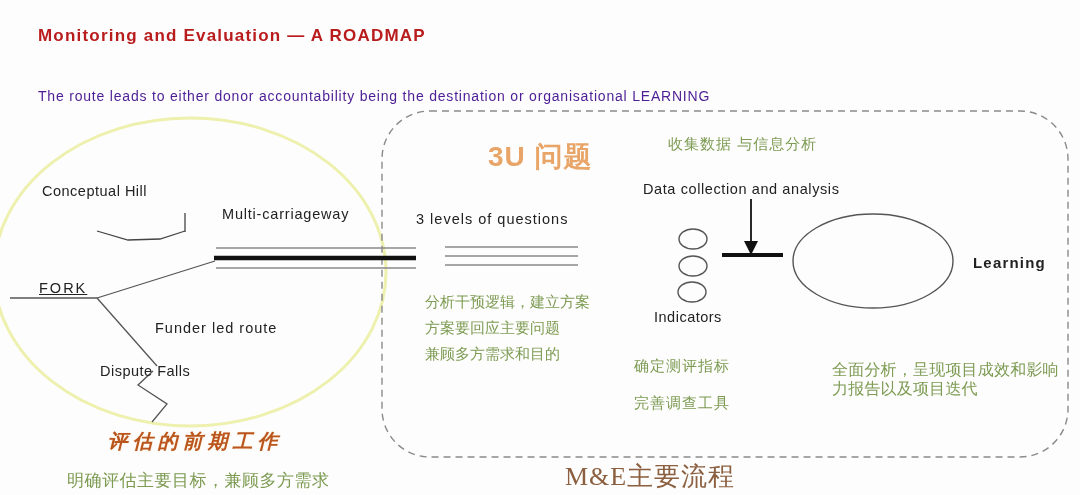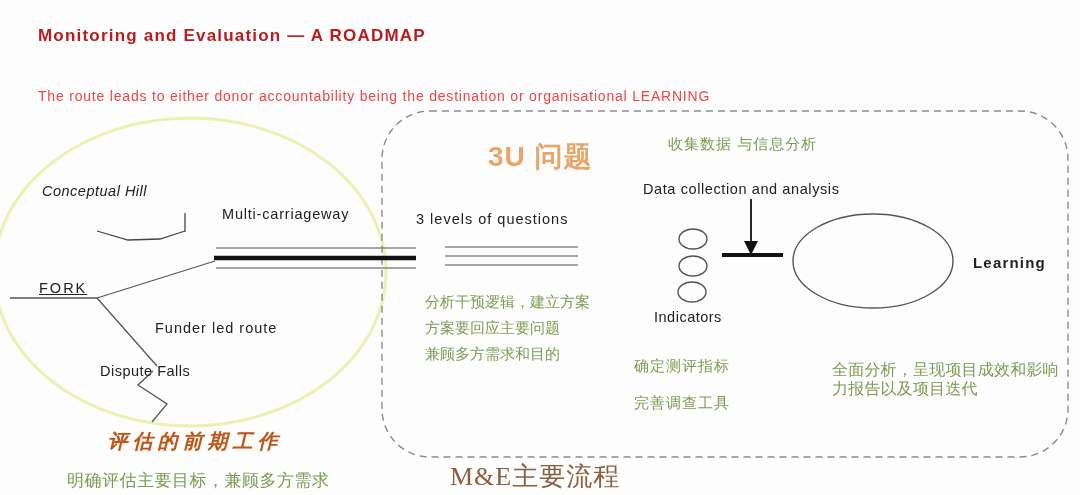--- a/index.html
+++ b/index.html
@@ -13,24 +13,24 @@
   .slide { position: relative; width: 1080px; height: 495px; background: #fdfdfd; }
   .abs { position: absolute; white-space: nowrap; }
   svg.layer { position: absolute; left: 0; top: 0; width: 1080px; height: 495px; }
 
   .title {
     left: 38px; top: 26px;
     font-size: 17px; font-weight: bold; letter-spacing: 1.2px; color: #b91c1c;
   }
   .subtitle {
     left: 38px; top: 88px;
-    font-size: 14px; letter-spacing: 0.8px; color: #ef4444;
+    font-size: 14px; letter-spacing: 0.8px; color: #4c1d95;
   }
   .lbl { font-size: 14.5px; letter-spacing: 0.5px; color: #222; }
-  .lbl-conceptual { left: 42px; top: 183px; font-style: italic; }
+  .lbl-conceptual { left: 42px; top: 183px; }
   .lbl-multicar   { left: 222px; top: 206px; letter-spacing: 0.8px; }
   .lbl-fork       { left: 39px; top: 280px; letter-spacing: 2px; text-decoration: underline; }
   .lbl-funder     { left: 155px; top: 320px; font-weight: normal; letter-spacing: 1px; }
   .lbl-dispute    { left: 100px; top: 363px; }
   .lbl-3levels    { left: 416px; top: 211px; letter-spacing: 1px; }
   .lbl-datacoll   { left: 643px; top: 181px; letter-spacing: 0.6px; }
   .lbl-indicators { left: 654px; top: 309px; }
   .lbl-aggregation{ left: 817px; top: 308px; white-space: normal; line-height: 15px; }
   .lbl-learning   { left: 973px; top: 254px; font-weight: bold; font-size: 15px; letter-spacing: 1.2px; }
 
@@ -53,21 +53,21 @@
   }
   .stage-title {
     left: 70px; top: 428px; width: 250px; text-align: center; white-space: nowrap;
     font-family: "Liberation Serif", serif;
     font-size: 20px; font-weight: bold; font-style: italic; letter-spacing: 5px;
     color: #bb551e;
     text-shadow: 0 0 2px rgba(250,235,200,0.9);
   }
   .stage-note { left: 67px; top: 469px; font-size: 17px; letter-spacing: 0.5px; }
   .process-title {
-    left: 450px; top: 459px; width: 400px; text-align: left;
+    left: 450px; top: 459px; width: 400px; text-align: center;
     font-family: "Liberation Serif", serif;
     font-size: 26px; letter-spacing: 1px;
     color: #8b5f3f;
   }
 </style>
 </head>
 <body>
 
 <div class="slide">
 

